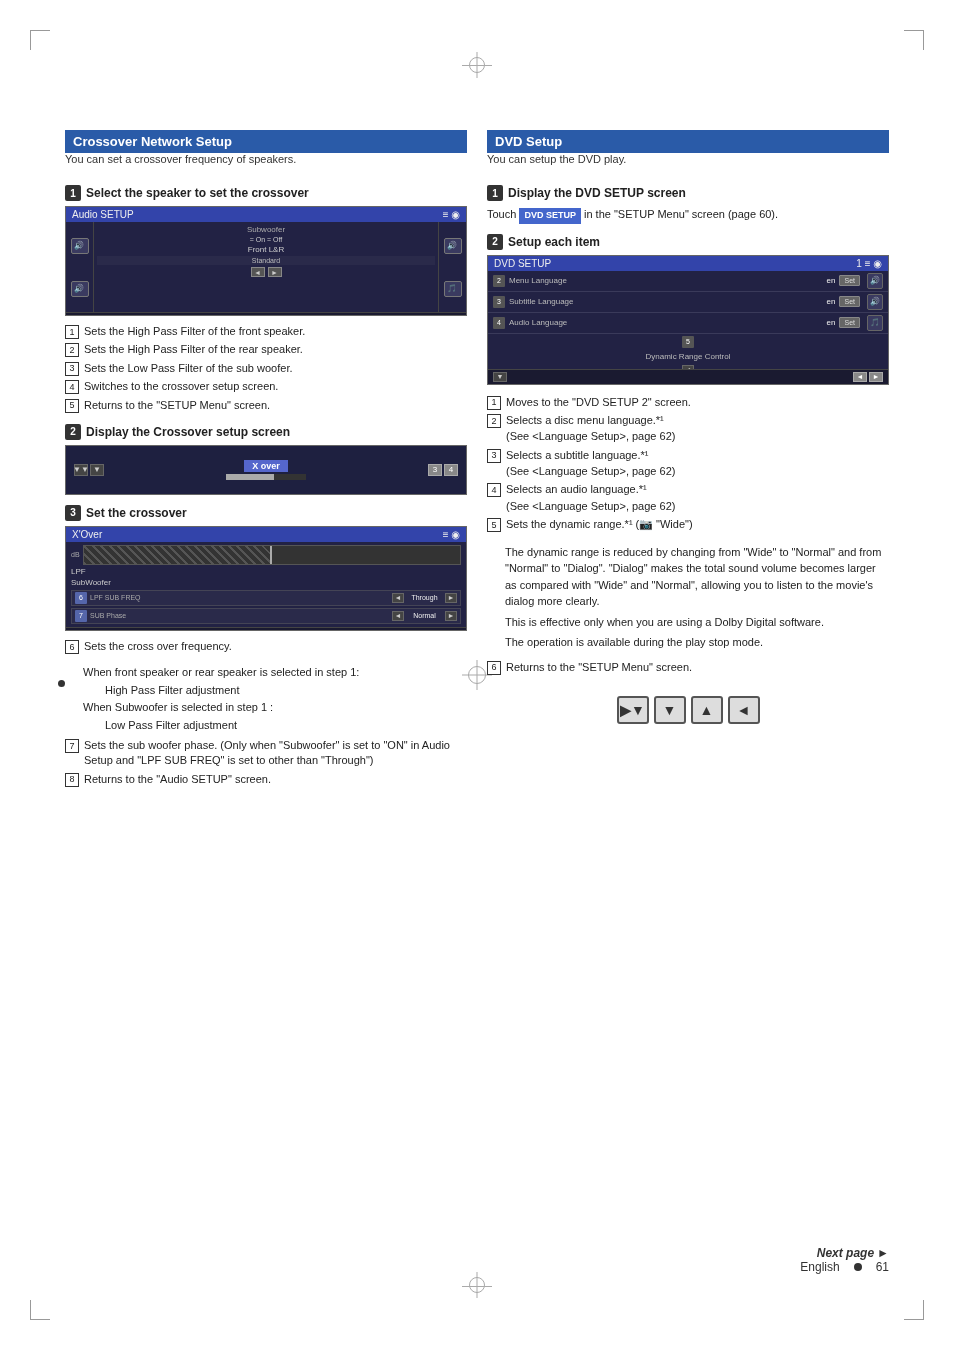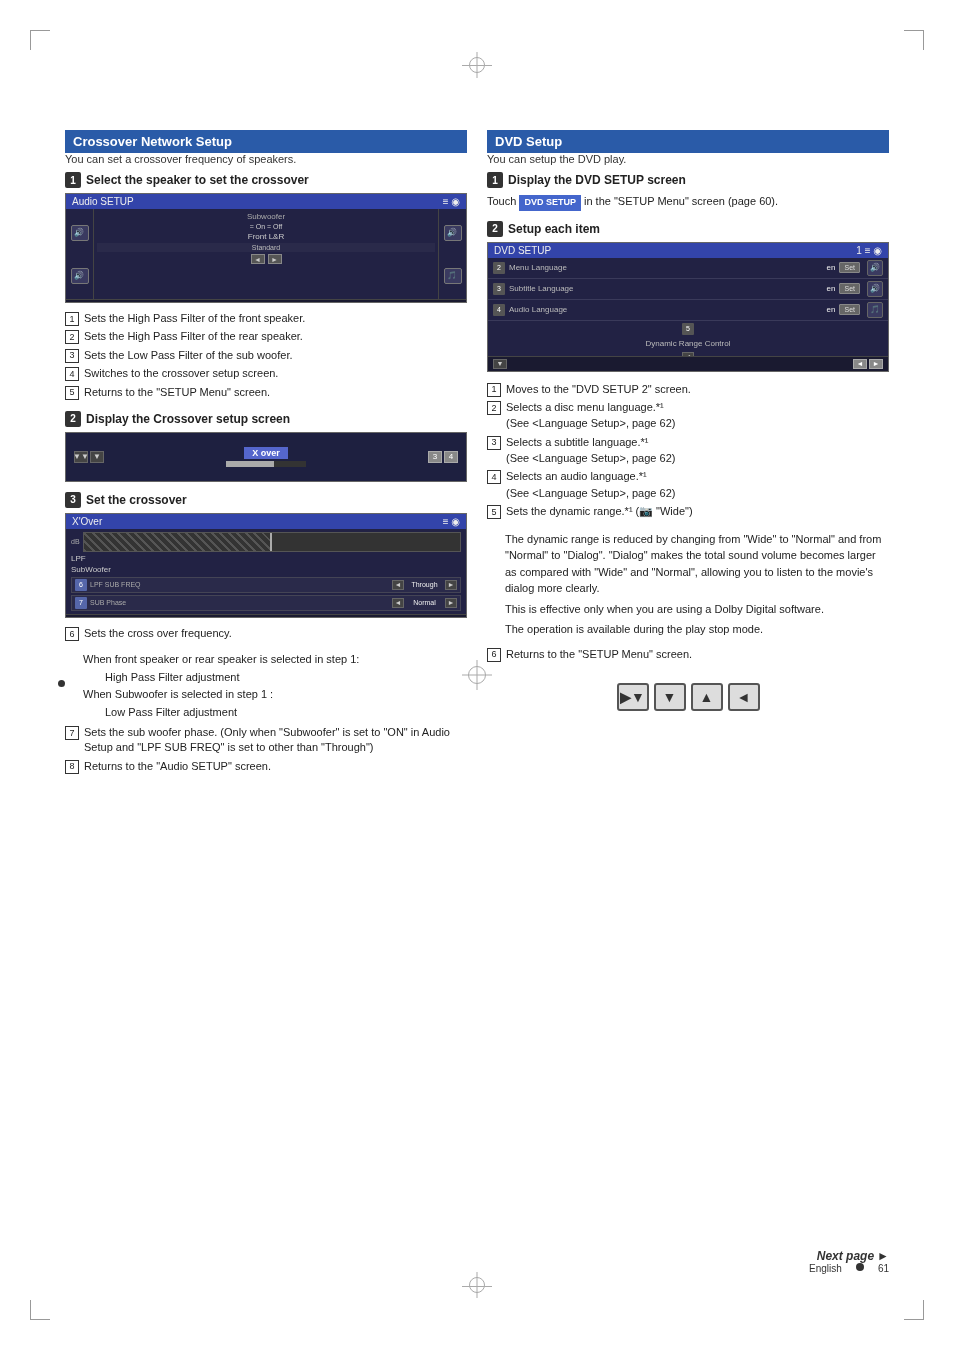--- a/index.html
+++ b/index.html
@@ -157,21 +157,21 @@
     .section-header {
       background: #2a5ba8;
       color: #fff;
       font-weight: bold;
       font-size: 13px;
       padding: 4px 8px;
     }
 
     .section-subtitle {
       font-size: 11px;
-      margin-bottom: 7px;
+      margin-bottom: 20px;
       color: #333;
     }
 
     
     .step-title {
       font-weight: bold;
       font-size: 12px;
       margin-bottom: 5px;
       display: flex;
       align-items: center;
@@ -238,24 +238,24 @@
       color: #333;
       display: flex;
       align-items: center;
       justify-content: flex-end;
       gap: 3px;
     }
     .next-page-arrow {
       font-style: normal;
     }
     .page-language {
-      font-size: 10px;
+      font-size: 12px;
       color: #333;
       display: flex;
-      align-items: flex-start;
+      align-items: center;
       justify-content: flex-end;
       gap: 14px;
     }
     .page-dot {
       width: 8px;
       height: 8px;
       background: #333;
       border-radius: 50%;
       display: inline-block;
     }

